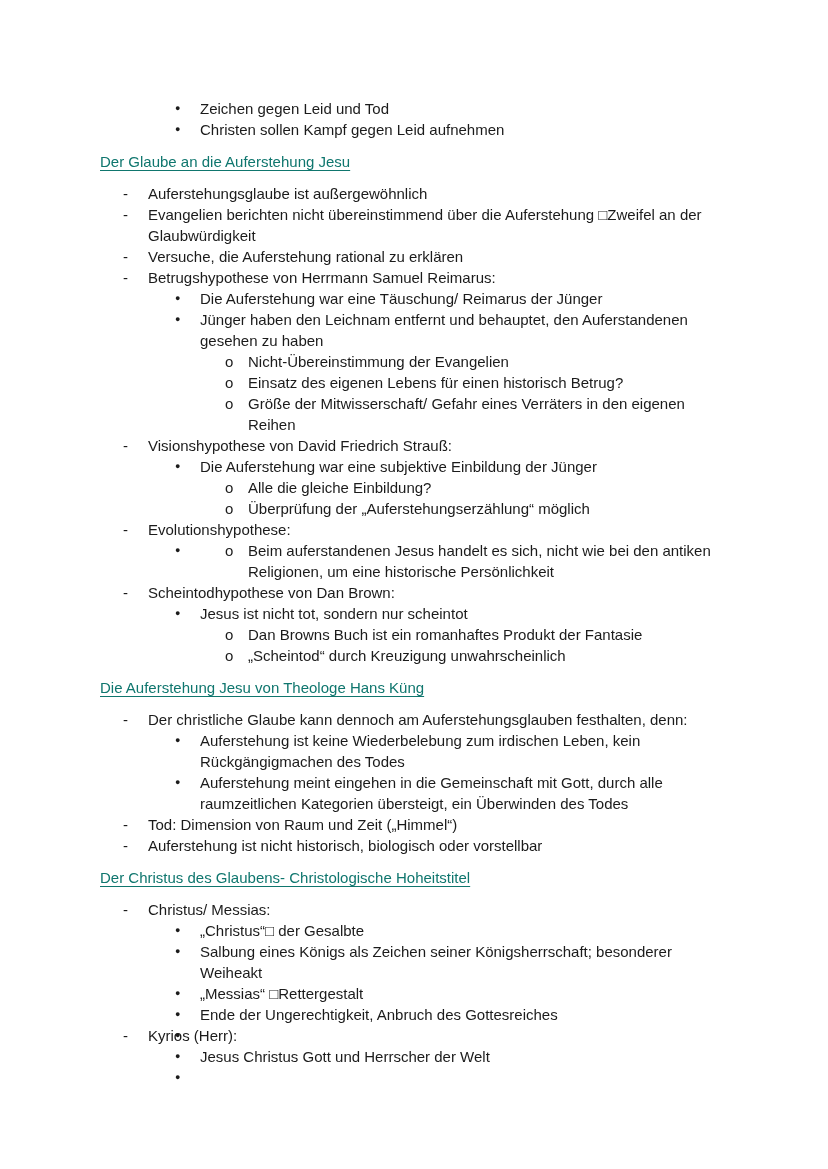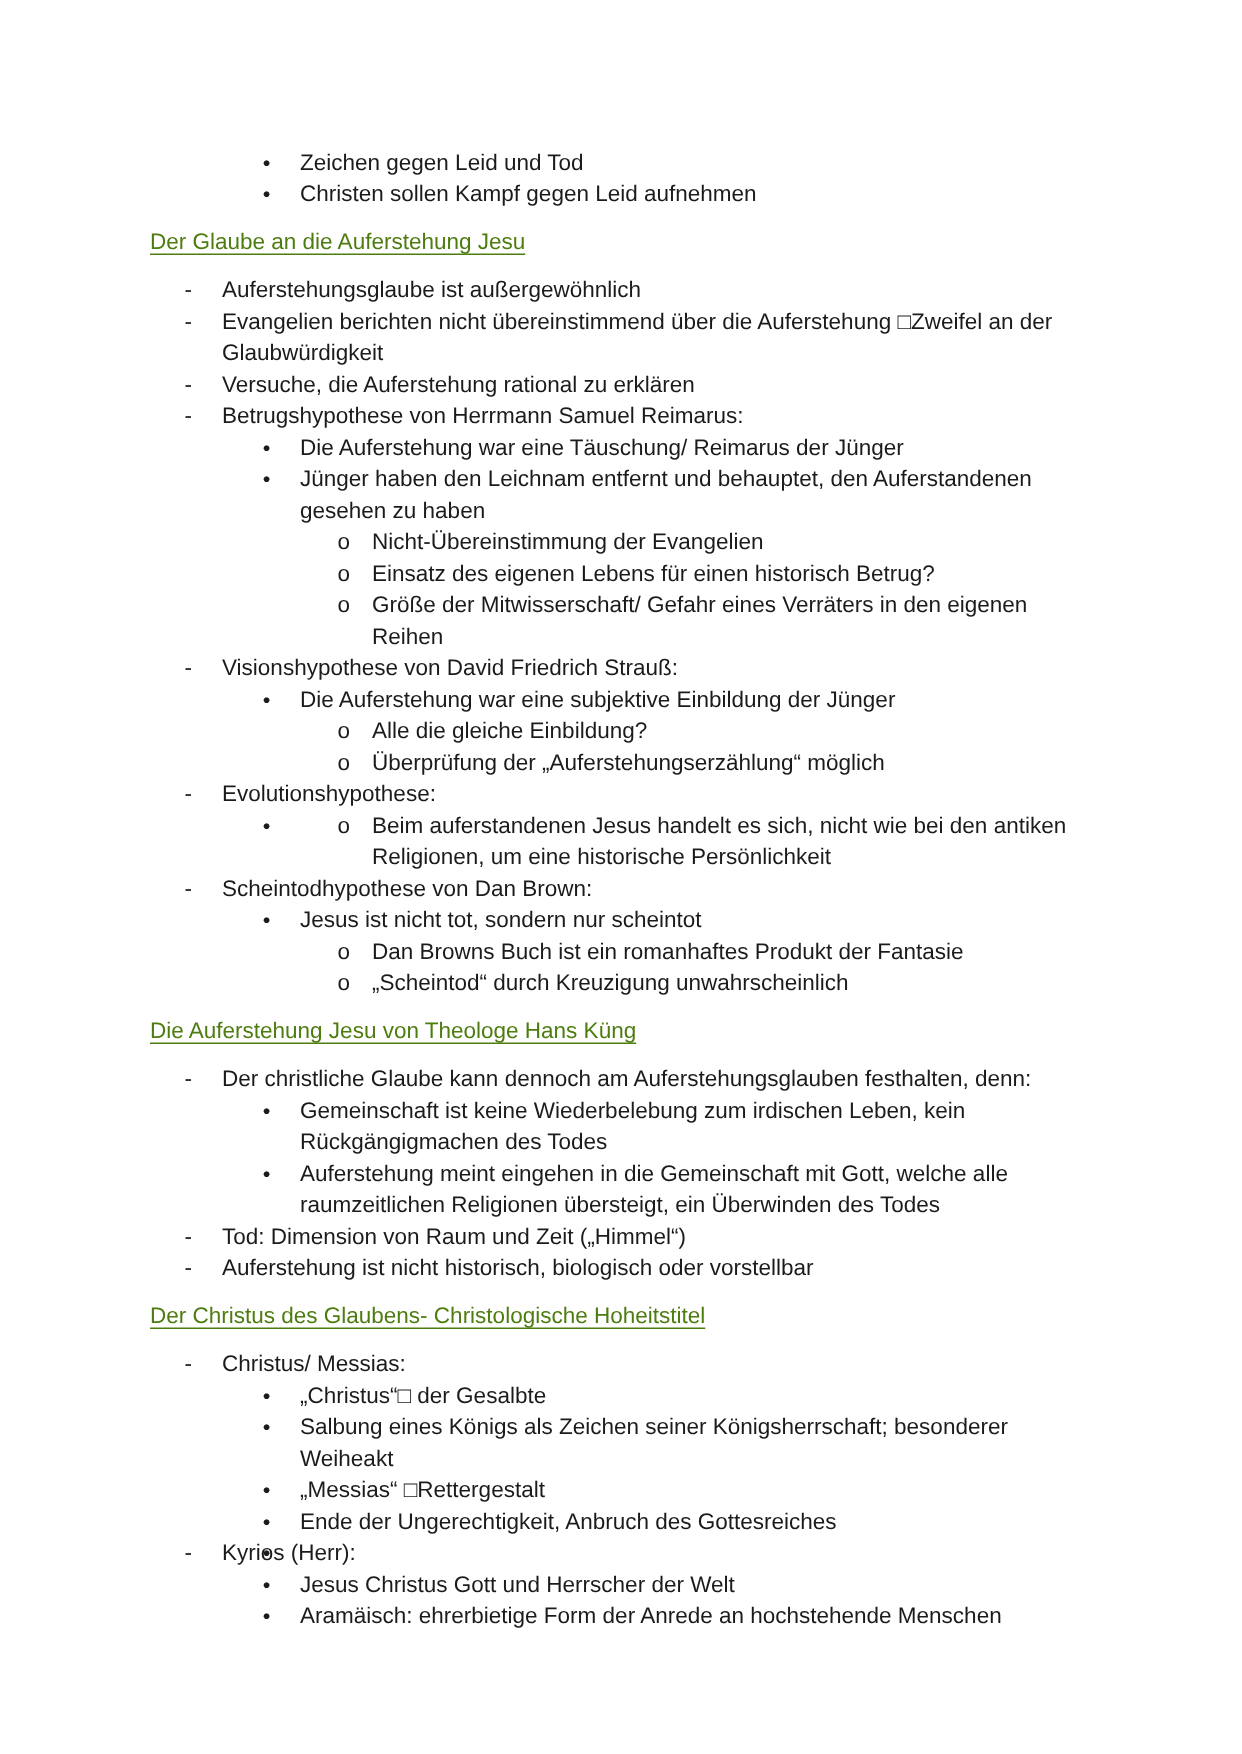--- a/index.html
+++ b/index.html
@@ -22,21 +22,21 @@
     position: absolute;
     top: 98px;
     left: 100px;
     width: 632px;
   }
   .heading {
     text-decoration: underline;
     text-underline-offset: 3px;
     margin-top: 11px;
     margin-bottom: 11px;
-    color: #4d7c0f;
+    color: #0f766e;
   }
   .item {
     position: relative;
   }
   .item .marker {
     position: absolute;
     top: 0;
   }
   .lvl1 { padding-left: 48px; }
   .lvl1 .marker { left: 23px; }
@@ -68,28 +68,28 @@
       <div class="item lvl3"><span class="marker">o</span><span class="text">Überprüfung der „Auferstehungserzählung“ möglich</span></div>
       <div class="item lvl1"><span class="marker">-</span><span class="text">Evolutionshypothese:</span></div>
       <div class="item lvl2"><span class="marker">●</span></div>
       <div class="item lvl3"><span class="marker">o</span><span class="text">Beim auferstandenen Jesus handelt es sich, nicht wie bei den antiken Religionen, um eine historische Persönlichkeit</span></div>
       <div class="item lvl1"><span class="marker">-</span><span class="text">Scheintodhypothese von Dan Brown:</span></div>
       <div class="item lvl2"><span class="marker">●</span><span class="text">Jesus ist nicht tot, sondern nur scheintot</span></div>
       <div class="item lvl3"><span class="marker">o</span><span class="text">Dan Browns Buch ist ein romanhaftes Produkt der Fantasie</span></div>
       <div class="item lvl3"><span class="marker">o</span><span class="text">„Scheintod“ durch Kreuzigung unwahrscheinlich</span></div>
       <div class="heading">Die Auferstehung Jesu von Theologe Hans Küng</div>
       <div class="item lvl1"><span class="marker">-</span><span class="text">Der christliche Glaube kann dennoch am Auferstehungsglauben festhalten, denn:</span></div>
-      <div class="item lvl2"><span class="marker">●</span><span class="text">Gemeinschaft ist keine Wiederbelebung zum irdischen Leben, kein Rückgängigmachen des Todes</span></div>
-      <div class="item lvl2"><span class="marker">●</span><span class="text">Auferstehung meint eingehen in die Gemeinschaft mit Gott, welche alle raumzeitlichen Religionen übersteigt, ein Überwinden des Todes</span></div>
+      <div class="item lvl2"><span class="marker">●</span><span class="text">Auferstehung ist keine Wiederbelebung zum irdischen Leben, kein Rückgängigmachen des Todes</span></div>
+      <div class="item lvl2"><span class="marker">●</span><span class="text">Auferstehung meint eingehen in die Gemeinschaft mit Gott, durch alle raumzeitlichen Kategorien übersteigt, ein Überwinden des Todes</span></div>
       <div class="item lvl1"><span class="marker">-</span><span class="text">Tod: Dimension von Raum und Zeit („Himmel“)</span></div>
       <div class="item lvl1"><span class="marker">-</span><span class="text">Auferstehung ist nicht historisch, biologisch oder vorstellbar</span></div>
       <div class="heading">Der Christus des Glaubens- Christologische Hoheitstitel</div>
       <div class="item lvl1"><span class="marker">-</span><span class="text">Christus/ Messias:</span></div>
       <div class="item lvl2"><span class="marker">●</span><span class="text">„Christus“□ der Gesalbte</span></div>
       <div class="item lvl2"><span class="marker">●</span><span class="text">Salbung eines Königs als Zeichen seiner Königsherrschaft; besonderer Weiheakt</span></div>
       <div class="item lvl2"><span class="marker">●</span><span class="text">„Messias“ □Rettergestalt</span></div>
       <div class="item lvl2"><span class="marker">●</span><span class="text">Ende der Ungerechtigkeit, Anbruch des Gottesreiches</span></div>
       <div class="item lvl2"><span class="marker">●</span></div>
       <div class="item lvl1"><span class="marker">-</span><span class="text">Kyrios (Herr):</span></div>
       <div class="item lvl2"><span class="marker">●</span><span class="text">Jesus Christus Gott und Herrscher der Welt</span></div>
-      <div class="item lvl2"><span class="marker">●</span><span class="text">Aramäisch: ehrerbietige Form der Anrede an hochstehende Menschen</span></div>
+      <div class="item lvl2"><span class="marker">●</span></div>
     </div>
 </div>
 
 </body></html>

